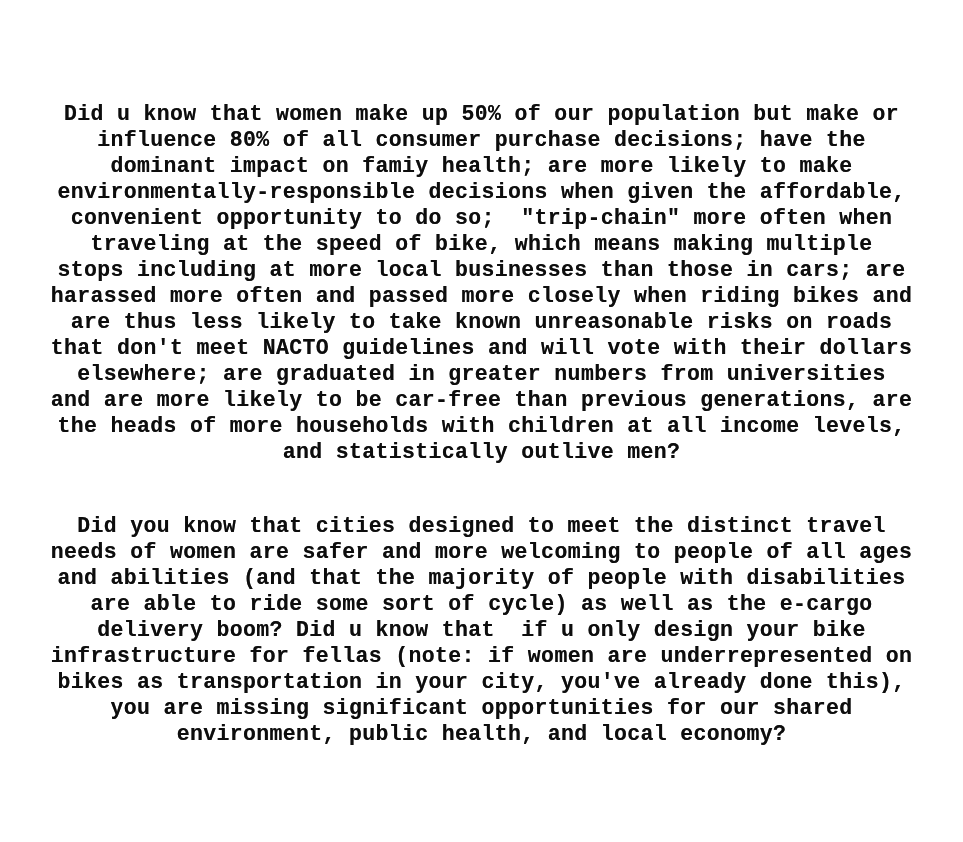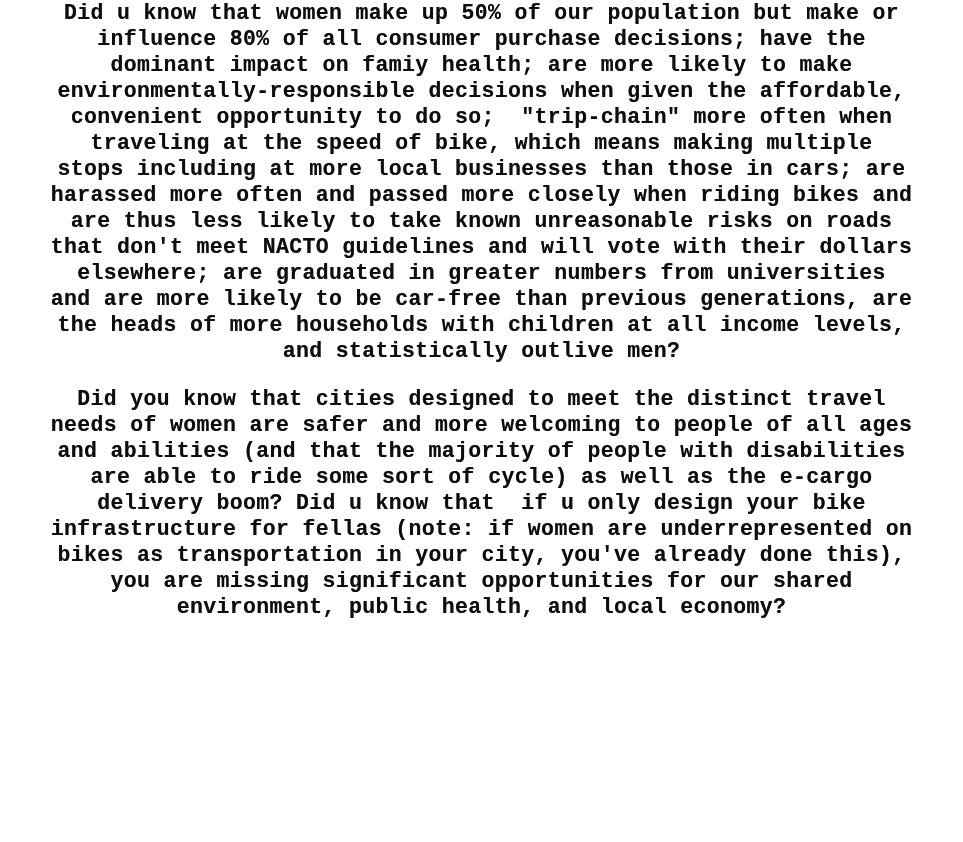--- a/index.html
+++ b/index.html
@@ -9,37 +9,38 @@
   body {
     width: 963px;
     height: 842px;
     background: var(--page-bg, #ffffff);
     overflow: hidden;
   }
   .page {
     width: 963px;
     height: 748px;
     box-sizing: border-box;
+    padding-top: 101px;
   }
   .para {
     margin: 0 auto;
     width: 910px;
     font-family: "Liberation Mono", "DejaVu Sans Mono", monospace;
     font-weight: bold;
     font-size: 21.5px;
     line-height: 26px;
     letter-spacing: 0.35px;
     text-align: center;
     white-space: pre-wrap;
     color: var(--text-color, #0d0d0d);
     
     text-shadow: 0 0 0.4px rgba(0,0,0,0.55);
   }
   .para + .para {
-    margin-top: 22px;
+    margin-top: 48px;
   }
 </style>
 </head>
 <body>
 
 <div class="page">
   <p class="para">Did u know that women make up 50% of our population but make or
 influence 80% of all consumer purchase decisions; have the
 dominant impact on famiy health; are more likely to make
 environmentally-responsible decisions when given the affordable,

